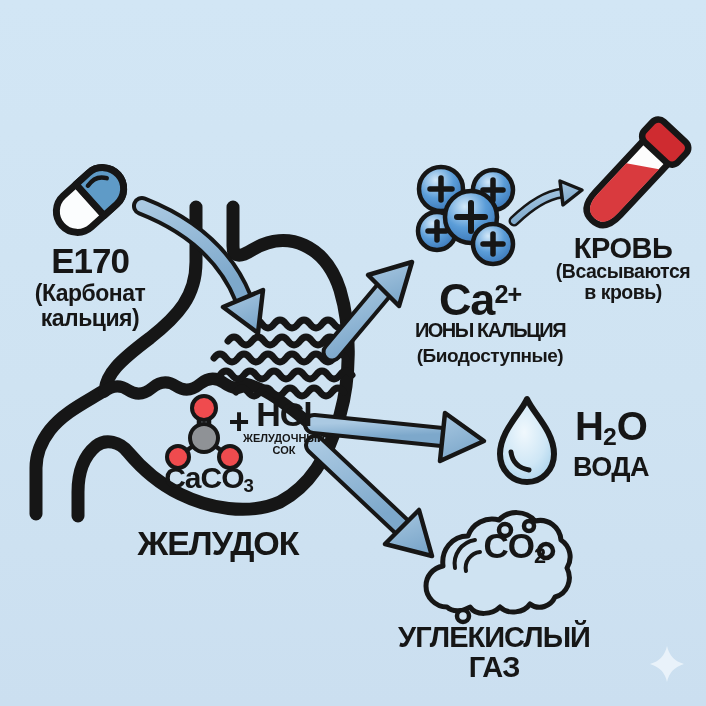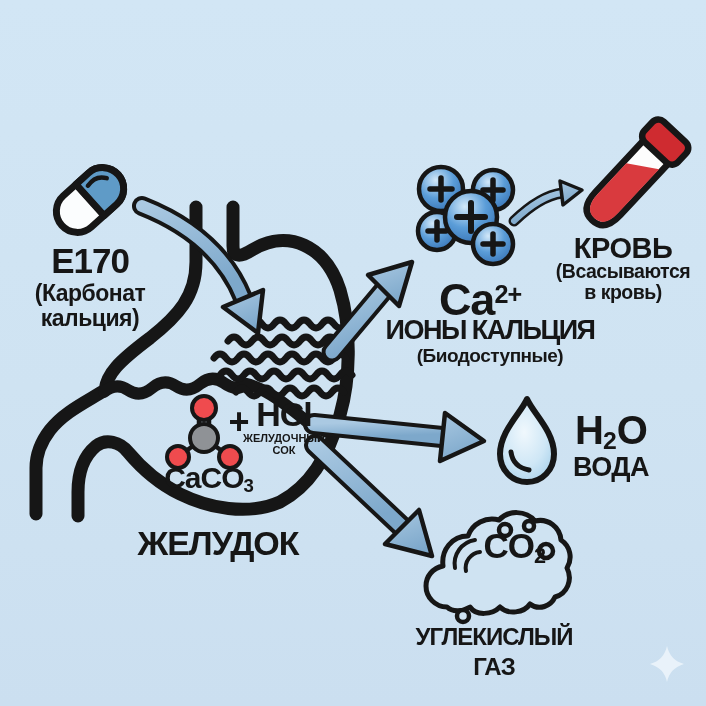--- a/index.html
+++ b/index.html
@@ -10,28 +10,28 @@
   .label{position:absolute;font-weight:bold;color:#161616;text-align:center;}
   .title{left:0;right:0;top:16px;font-size:48px;line-height:54px;letter-spacing:-2px;}
   .pill-label{left:8px;top:243px;width:164px;font-size:35px;line-height:36px;letter-spacing:-1px;}
   .pill-sub{left:8px;top:281px;width:164px;font-size:23px;line-height:25px;letter-spacing:-0.5px;}
   .stomach-label{left:98px;top:524px;width:240px;font-size:34px;letter-spacing:-1px;}
   .caco3{left:144px;top:461px;width:130px;font-size:30px;letter-spacing:-1px;}
   .plus{left:220px;top:401px;width:38px;font-size:36px;}
   .hcl{left:238px;top:397px;width:92px;font-size:34px;line-height:34px;letter-spacing:-1px;}
   .hcl-sub{left:238px;top:432px;width:92px;font-size:11px;line-height:12px;letter-spacing:0;}
   .ca-formula{left:395px;top:272px;width:170px;font-size:45px;line-height:45px;letter-spacing:-1px;}
-  .ca-label{left:372px;top:316px;width:236px;font-size:27px;line-height:28px;letter-spacing:-1.5px;}
+  .ca-label{left:372px;top:316px;width:236px;font-size:20px;line-height:28px;letter-spacing:-1.5px;}
   .ca-note{left:372px;top:345px;width:236px;font-size:19px;letter-spacing:-0.5px;}
   .blood-label{left:537px;top:232px;width:172px;font-size:29px;letter-spacing:-0.5px;}
   .blood-note{left:537px;top:261px;width:172px;font-size:19.5px;line-height:21px;letter-spacing:-0.5px;}
-  .h2o{left:556px;top:405px;width:110px;font-size:40px;line-height:50px;letter-spacing:-1px;}
+  .h2o{left:556px;top:405px;width:110px;font-size:40px;line-height:42px;letter-spacing:-1px;}
   .voda{left:556px;top:452px;width:110px;font-size:27px;letter-spacing:-0.5px;}
   .co2{left:442px;top:526px;width:104px;font-size:35px;letter-spacing:-1px;text-align:right;}
-  .gas-label{left:374px;top:622px;width:240px;font-size:24px;line-height:30px;letter-spacing:-1px;}
+  .gas-label{left:374px;top:622px;width:240px;font-size:29px;line-height:30px;letter-spacing:-1px;}
   sub.small{font-size:0.62em;vertical-align:-0.22em;letter-spacing:0;}
   sup.small{font-size:0.56em;vertical-align:0.48em;letter-spacing:-1px;}
 </style>
 </head>
 <body>
 
 <div class="canvas">
 
   <svg class="art" width="706" height="706" viewBox="0 0 706 706">
     <defs>

